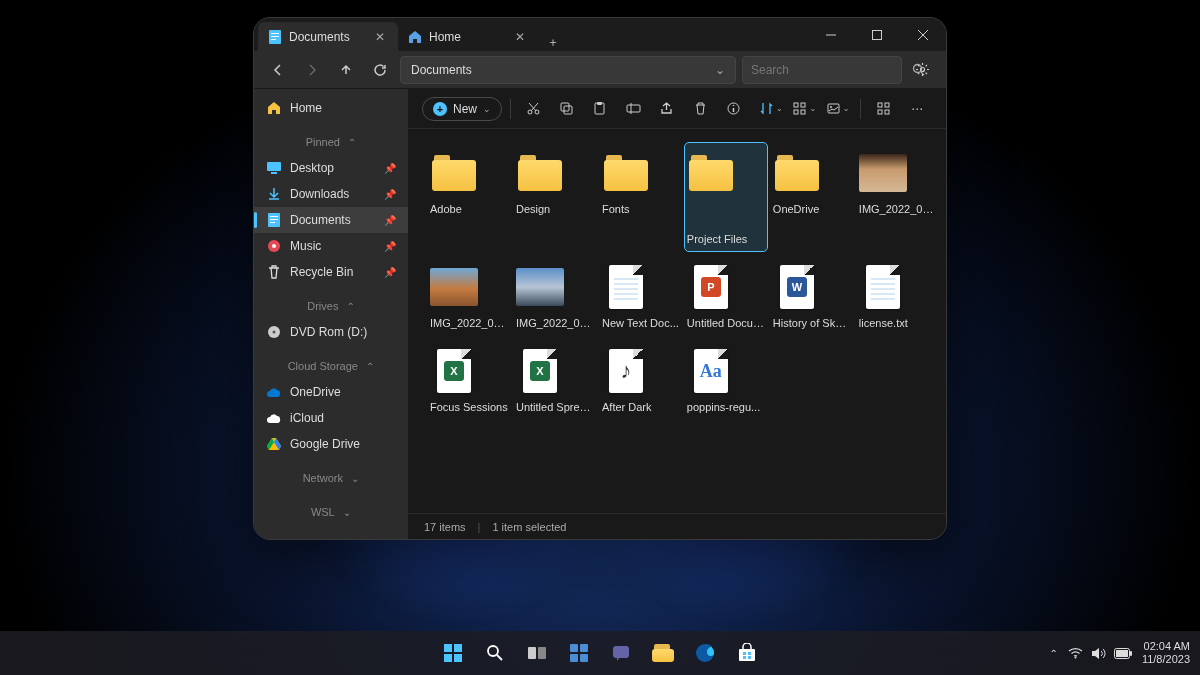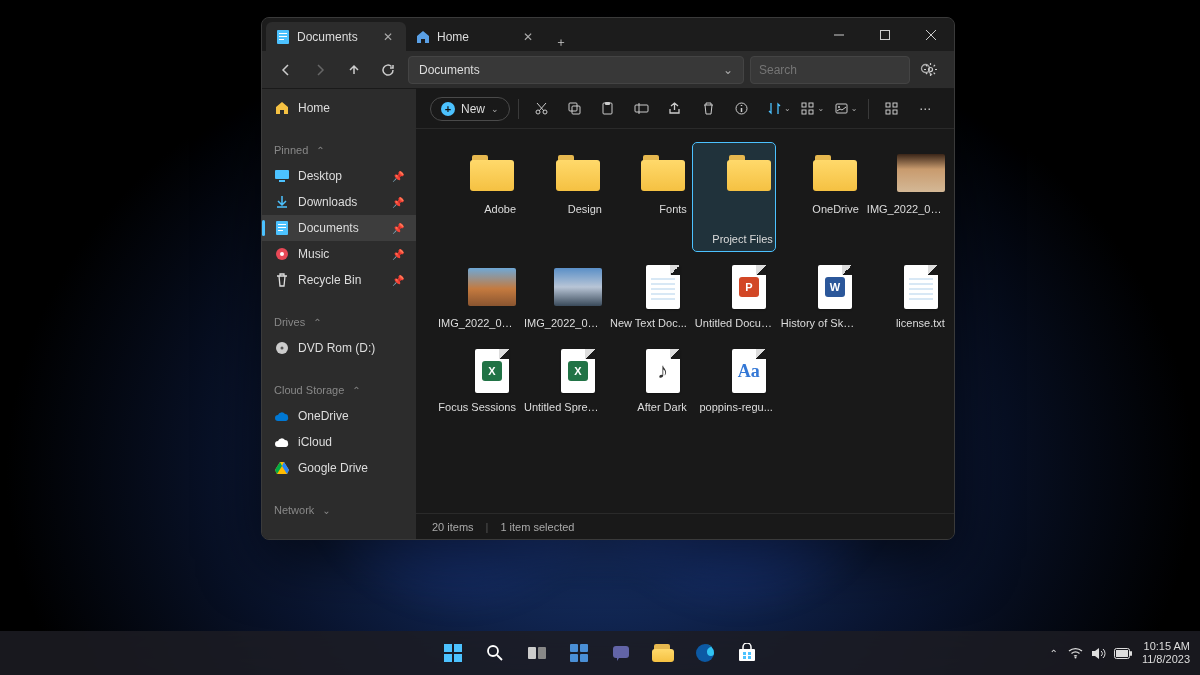--- a/index.html
+++ b/index.html
@@ -4,21 +4,21 @@
 <style>
 * { margin:0; padding:0; box-sizing:border-box; font-family:"Segoe UI",sans-serif; }
 body { width:1200px; height:675px; overflow:hidden; background:#000; position:relative; }
 .desktop { position:absolute; inset:0; background:radial-gradient(ellipse at 50% 70%,#1a3a7a 0%,#0a1530 40%,#000 70%); }
 .bloom { position:absolute; left:50%; top:65%; transform:translate(-50%,-50%); width:700px; height:500px; background:
  radial-gradient(ellipse 40% 60% at 30% 50%,rgba(40,80,200,.7),transparent 60%),
  radial-gradient(ellipse 40% 60% at 70% 50%,rgba(40,80,200,.7),transparent 60%),
  radial-gradient(ellipse 50% 70% at 50% 40%,rgba(60,100,230,.8),transparent 55%);
  filter:blur(8px); }
 
-.window { position:absolute; left:261px; top:17px; width:694px; height:523px; background:#202020; border:1px solid #3a3a3a; border-radius:8px; box-shadow:0 20px 60px rgba(0,0,0,.6); display:flex; flex-direction:column; color:#e0e0e0; font-size:12px; overflow:hidden; }
+.window { position:absolute; left:253px; top:17px; width:694px; height:523px; background:#202020; border:1px solid #3a3a3a; border-radius:17px; box-shadow:0 20px 60px rgba(0,0,0,.6); display:flex; flex-direction:column; color:#e0e0e0; font-size:12px; overflow:hidden; }
 
 .titlebar { height:33px; display:flex; align-items:stretch; background:#1c1c1c; }
 .tabs { display:flex; flex:1; align-items:flex-end; padding-left:4px; }
 .tab { display:flex; align-items:center; gap:7px; padding:0 10px; height:29px; border-radius:6px 6px 0 0; position:relative; min-width:140px; }
 .tab.active { background:#2c2c2c; }
 .tab .ticon { width:14px; height:14px; display:flex; align-items:center; justify-content:center; }
 .tab .tlabel { flex:1; font-size:12px; color:#ddd; }
 .tab .tclose { width:16px; height:16px; display:flex; align-items:center; justify-content:center; color:#aaa; border-radius:3px; }
 .newtab { width:30px; display:flex; align-items:center; justify-content:center; color:#ccc; }
 .winctrls { display:flex; }
@@ -29,38 +29,38 @@
 .navbtn.dis { color:#666; }
 .pathbox { flex:1; height:28px; background:#383838; border:1px solid #444; border-radius:4px; display:flex; align-items:center; padding:0 10px; color:#ddd; }
 .pathbox .chev { margin-left:auto; color:#aaa; }
 .searchbox { width:160px; height:28px; background:#383838; border:1px solid #444; border-radius:4px; display:flex; align-items:center; padding:0 8px; color:#888; gap:6px; }
 .searchbox input { background:none; border:none; outline:none; color:#ddd; flex:1; font-size:12px; }
 .gearbtn { width:28px; height:28px; display:flex; align-items:center; justify-content:center; color:#ccc; }
 
 .body { flex:1; display:flex; min-height:0; }
 .sidebar { width:154px; background:#2c2c2c; padding:6px 0; overflow-y:auto; }
 .sb-item,.sb-header { display:flex; align-items:center; gap:8px; padding:4px 12px; height:26px; color:#ddd; position:relative; }
-.sb-header { color:#888; font-size:11px; justify-content:flex-start; margin-top:16px; }
+.sb-header { color:#888; font-size:11px; justify-content:center; margin-top:8px; }
 .sb-item.sel { background:#3d3d3d; }
 .sb-item.sel::before { content:""; position:absolute; left:0; top:5px; bottom:5px; width:3px; background:#4cc2ff; border-radius:2px; }
 .sb-icon { width:16px; height:16px; display:flex; align-items:center; justify-content:center; flex-shrink:0; }
 .sb-label { flex:1; font-size:12px; white-space:nowrap; overflow:hidden; text-overflow:ellipsis; }
 .sb-pin { width:12px; color:#666; font-size:10px; }
 .sb-chev { color:#888; font-size:10px; }
 
 .main { flex:1; display:flex; flex-direction:column; background:#191919; min-width:0; }
 .toolbar { height:40px; display:flex; align-items:center; gap:4px; padding:0 14px; border-bottom:1px solid #2a2a2a; }
 .newbtn { display:flex; align-items:center; gap:6px; padding:4px 10px; border:1px solid #4a4a4a; border-radius:14px; color:#ddd; font-size:12px; }
 .newbtn .plus { width:14px; height:14px; border-radius:50%; background:#4cc2ff; color:#111; display:flex; align-items:center; justify-content:center; font-size:11px; font-weight:bold; }
 .tbtn { width:30px; height:30px; display:flex; align-items:center; justify-content:center; color:#ccc; border-radius:4px; }
 .tb-sep { width:1px; height:20px; background:#3a3a3a; margin:0 4px; }
 .tb-spacer { flex:1; }
 
 .grid { flex:1; padding:14px 20px; display:grid; grid-template-columns:repeat(6,1fr); gap:6px 4px; align-content:start; overflow-y:auto; }
-.gi { display:flex; flex-direction:column; align-items:flex-end; gap:6px; padding:6px 2px; border-radius:4px; }
+.gi { display:flex; flex-direction:column; align-items:flex-start; gap:6px; padding:6px 2px; border-radius:4px; }
 .gi.sel { background:rgba(76,194,255,.15); outline:1px solid #4cc2ff;gap:36px; }
 .gi-icon { width:48px; height:48px; display:flex; align-items:center; justify-content:center; position:relative; }
 .gi-label { font-size:11px; color:#ddd; text-align:center; max-width:78px; white-space:nowrap; overflow:hidden; text-overflow:ellipsis; }
 
 .folder { width:44px; height:36px; position:relative; }
 .folder::before { content:""; position:absolute; left:2px; top:0; width:16px; height:8px; background:#e6b84f; border-radius:2px 2px 0 0; }
 .folder::after { content:""; position:absolute; left:0; top:5px; right:0; bottom:0; background:linear-gradient(#ffd96b,#f5c142); border-radius:3px; }
 
 .doc { width:34px; height:44px; background:#fff; border-radius:2px; position:relative; box-shadow:0 1px 2px rgba(0,0,0,.3); display:flex; align-items:center; justify-content:center; }
 .doc .fold { position:absolute; right:0; top:0; width:10px; height:10px; background:linear-gradient(135deg,#ddd 50%,#191919 50%); }
@@ -500,21 +500,21 @@
               <div class="doc">
                 <div class="fold"></div>
                 <span class="aa">Aa</span>
               </div>
             </div>
             <div class="gi-label">poppins-regu...</div>
           </div>
         </div>
 
       <div class="status">
-        <span>20 items</span>
+        <span>17 items</span>
         <span class="sep">|</span>
         <span>1 item selected</span>
       </div>
     </div>
   </div>
 </div>
 
 <div class="taskbar">
   <div class="tb-center">
     <div class="tb-icon">
@@ -588,17 +588,17 @@
         </span>
       <span>
           <svg width="18" height="11" viewBox="0 0 18 11">
             <rect x="0.5" y="0.5" width="15" height="10" rx="2" fill="none" stroke="#ddd"></rect>
             <rect x="2" y="2" width="12" height="7" fill="#ddd"></rect>
             <rect x="16" y="3" width="2" height="5" rx="1" fill="#ddd"></rect>
           </svg>
         </span>
     </div>
     <div class="clock">
-      <div>10:15 AM</div>
+      <div>02:04 AM</div>
       <div>11/8/2023</div>
     </div>
   </div>
 </div>
 
 </body></html>

